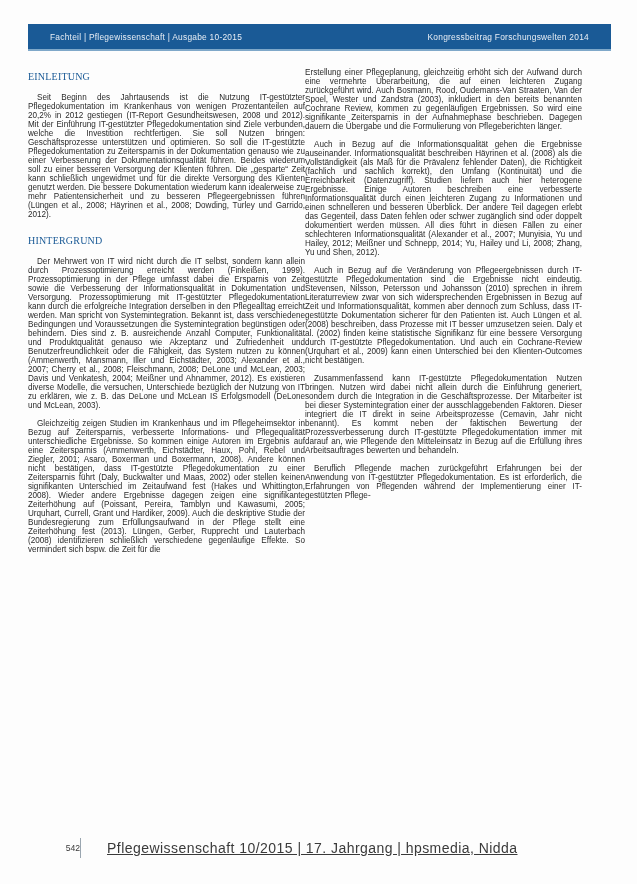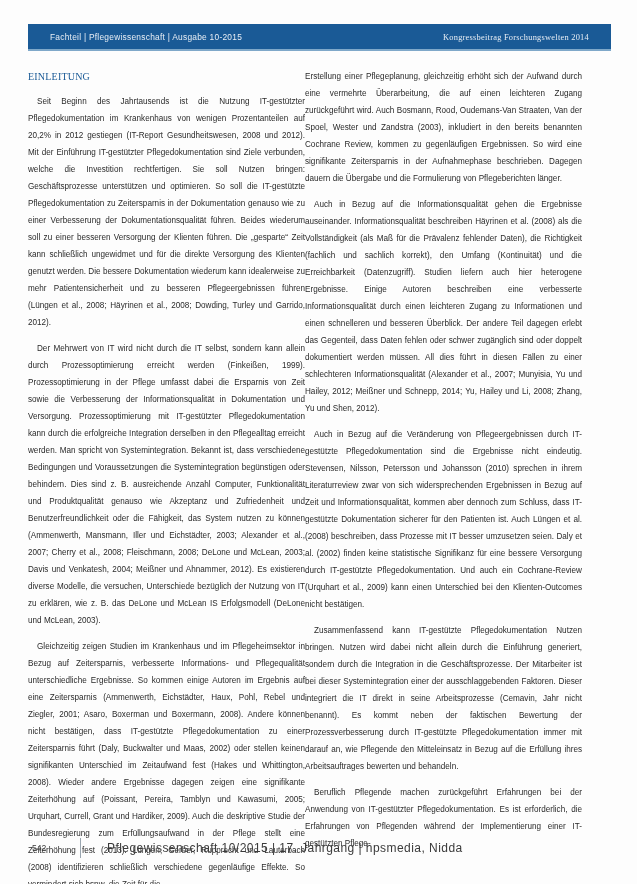--- a/index.html
+++ b/index.html
@@ -48,21 +48,20 @@
   }
   .header-right {
     position: absolute;
     right: 22px;
     top: 50%;
     transform: translateY(-50%);
     color: #e8eef5;
     font-size: 8.4px;
     letter-spacing: 0.25px;
     white-space: nowrap;
-    font-family: Liberation Serif, serif;
   }
 
   
   .columns {
     position: absolute;
     left: 28px;
     top: 68px;
     width: 583px;
     height: 762px;
     display: flex;
@@ -83,21 +82,21 @@
     text-transform: lowercase;
     line-height: 1.1;
   }
   h2.section-head.second {
     margin-top: 13px;
   }
 
   p.body-text {
     margin: 0 0 9px 0;
     font-size: 8.15px;
-    line-height: 17px;
+    line-height: 9px;
     color: #2a2a2a;
     text-align: justify;
     text-indent: 9px;
     hyphens: auto;
     -webkit-hyphens: auto;
     word-spacing: 0.1px;
   }
   p.body-text.no-indent {
     text-indent: 0;
   }
@@ -109,55 +108,57 @@
     bottom: 26px;
     width: 583px;
     height: 20px;
     display: flex;
     align-items: center;
   }
   .footer-page {
     width: 52px;
     font-size: 8.6px;
     color: #3a3a3a;
-    text-align: left;
+    text-align: right;
     padding-left: 4px;
     box-sizing: border-box;
   }
   .footer-rule {
     width: 1px;
     align-self: stretch;
     background: #9aa6b0;
     margin-right: 26px;
   }
   .footer-text {
-    font-size: 12px;
+    font-size: 14px;
     color: #3a3a3a;
     letter-spacing: 0.45px;
     white-space: nowrap;
+    text-decoration: underline;
   }
 </style>
 </head>
 <body>
 
 <div class="page">
 
   <div class="header-band">
     <div class="hdr-inner">
       <span class="header-left">Fachteil | Pflegewissenschaft | Ausgabe 10-2015</span>
       <span class="header-right">Kongressbeitrag Forschungswelten 2014</span>
     </div>
   </div>
 
   <div class="columns">
 
     <div class="col">
       <h2 class="section-head">Einleitung</h2>
       <p class="body-text">Seit Beginn des Jahrtausends ist die Nutzung IT-gestützter Pflegedokumentation im Krankenhaus von wenigen Prozentanteilen auf 20,2% in 2012 gestiegen (IT-Report Gesundheitswesen, 2008 und 2012). Mit der Einführung IT-gestützter Pflegedokumentation sind Ziele verbunden, welche die Investition rechtfertigen. Sie soll Nutzen bringen: Geschäftsprozesse unterstützen und optimieren. So soll die IT-gestützte Pflegedokumentation zu Zeitersparnis in der Dokumentation genauso wie zu einer Verbesserung der Dokumentationsqualität führen. Beides wiederum soll zu einer besseren Versorgung der Klienten führen. Die „gesparte“ Zeit kann schließlich ungewidmet und für die direkte Versorgung des Klienten genutzt werden. Die bessere Dokumentation wiederum kann idealerweise zu mehr Patientensicherheit und zu besseren Pflegeergebnissen führen (Lüngen et al., 2008; Häyrinen et al., 2008; Dowding, Turley und Garrido, 2012).</p>
 
+      <h2 class="section-head second">Hintergrund</h2>
       <p class="body-text">Der Mehrwert von IT wird nicht durch die IT selbst, sondern kann allein durch Prozessoptimierung erreicht werden (Finkeißen, 1999). Prozessoptimierung in der Pflege umfasst dabei die Ersparnis von Zeit sowie die Verbesserung der Informationsqualität in Dokumentation und Versorgung. Prozessoptimierung mit IT-gestützter Pflegedokumentation kann durch die erfolgreiche Integration derselben in den Pflegealltag erreicht werden. Man spricht von Systemintegration. Bekannt ist, dass verschiedene Bedingungen und Voraussetzungen die Systemintegration begünstigen oder behindern. Dies sind z. B. ausreichende Anzahl Computer, Funktionalität und Produktqualität genauso wie Akzeptanz und Zufriedenheit und Benutzerfreundlichkeit oder die Fähigkeit, das System nutzen zu können (Ammenwerth, Mansmann, Iller und Eichstädter, 2003; Alexander et al., 2007; Cherry et al., 2008; Fleischmann, 2008; DeLone und McLean, 2003; Davis und Venkatesh, 2004; Meißner und Ahnammer, 2012). Es existieren diverse Modelle, die versuchen, Unterschiede bezüglich der Nutzung von IT zu erklären, wie z. B. das DeLone und McLean IS Erfolgsmodell (DeLone und McLean, 2003).</p>
       <p class="body-text">Gleichzeitig zeigen Studien im Krankenhaus und im Pflegeheimsektor in Bezug auf Zeitersparnis, verbesserte Informations- und Pflegequalität unterschiedliche Ergebnisse. So kommen einige Autoren im Ergebnis auf eine Zeitersparnis (Ammenwerth, Eichstädter, Haux, Pohl, Rebel und Ziegler, 2001; Asaro, Boxerman und Boxermann, 2008). Andere können nicht bestätigen, dass IT-gestützte Pflegedokumentation zu einer Zeitersparnis führt (Daly, Buckwalter und Maas, 2002) oder stellen keinen signifikanten Unterschied im Zeitaufwand fest (Hakes und Whittington, 2008). Wieder andere Ergebnisse dagegen zeigen eine signifikante Zeiterhöhung auf (Poissant, Pereira, Tamblyn und Kawasumi, 2005; Urquhart, Currell, Grant und Hardiker, 2009). Auch die deskriptive Studie der Bundesregierung zum Erfüllungsaufwand in der Pflege stellt eine Zeiterhöhung fest (2013). Lüngen, Gerber, Rupprecht und Lauterbach (2008) identifizieren schließlich verschiedene gegenläufige Effekte. So vermindert sich bspw. die Zeit für die</p>
     </div>
 
     <div class="col">
       <p class="body-text no-indent">Erstellung einer Pflegeplanung, gleichzeitig erhöht sich der Aufwand durch eine vermehrte Überarbeitung, die auf einen leichteren Zugang zurückgeführt wird. Auch Bosmann, Rood, Oudemans-Van Straaten, Van der Spoel, Wester und Zandstra (2003), inkludiert in den bereits benannten Cochrane Review, kommen zu gegenläufigen Ergebnissen. So wird eine signifikante Zeitersparnis in der Aufnahmephase beschrieben. Dagegen dauern die Übergabe und die Formulierung von Pflegeberichten länger.</p>
       <p class="body-text">Auch in Bezug auf die Informationsqualität gehen die Ergebnisse auseinander. Informationsqualität beschreiben Häyrinen et al. (2008) als die Vollständigkeit (als Maß für die Prävalenz fehlender Daten), die Richtigkeit (fachlich und sachlich korrekt), den Umfang (Kontinuität) und die Erreichbarkeit (Datenzugriff). Studien liefern auch hier heterogene Ergebnisse. Einige Autoren beschreiben eine verbesserte Informationsqualität durch einen leichteren Zugang zu Informationen und einen schnelleren und besseren Überblick. Der andere Teil dagegen erlebt das Gegenteil, dass Daten fehlen oder schwer zugänglich sind oder doppelt dokumentiert werden müssen. All dies führt in diesen Fällen zu einer schlechteren Informationsqualität (Alexander et al., 2007; Munyisia, Yu und Hailey, 2012; Meißner und Schnepp, 2014; Yu, Hailey und Li, 2008; Zhang, Yu und Shen, 2012).</p>
       <p class="body-text">Auch in Bezug auf die Veränderung von Pflegeergebnissen durch IT-gestützte Pflegedokumentation sind die Ergebnisse nicht eindeutig. Stevensen, Nilsson, Petersson und Johansson (2010) sprechen in ihrem Literaturreview zwar von sich widersprechenden Ergebnissen in Bezug auf Zeit und Informationsqualität, kommen aber dennoch zum Schluss, dass IT-gestützte Dokumentation sicherer für den Patienten ist. Auch Lüngen et al. (2008) beschreiben, dass Prozesse mit IT besser umzusetzen seien. Daly et al. (2002) finden keine statistische Signifikanz für eine bessere Versorgung durch IT-gestützte Pflegedokumentation. Und auch ein Cochrane-Review (Urquhart et al., 2009) kann einen Unterschied bei den Klienten-Outcomes nicht bestätigen.</p>
       <p class="body-text">Zusammenfassend kann IT-gestützte Pflegedokumentation Nutzen bringen. Nutzen wird dabei nicht allein durch die Einführung generiert, sondern durch die Integration in die Geschäftsprozesse. Der Mitarbeiter ist bei dieser Systemintegration einer der ausschlaggebenden Faktoren. Dieser integriert die IT direkt in seine Arbeitsprozesse (Cemavin, Jahr nicht benannt). Es kommt neben der faktischen Bewertung der Prozessverbesserung durch IT-gestützte Pflegedokumentation immer mit darauf an, wie Pflegende den Mitteleinsatz in Bezug auf die Erfüllung ihres Arbeitsauftrages bewerten und behandeln.</p>
       <p class="body-text">Beruflich Pflegende machen zurückgeführt Erfahrungen bei der Anwendung von IT-gestützter Pflegedokumentation. Es ist erforderlich, die Erfahrungen von Pflegenden während der Implementierung einer IT-gestützten Pflege-</p>

